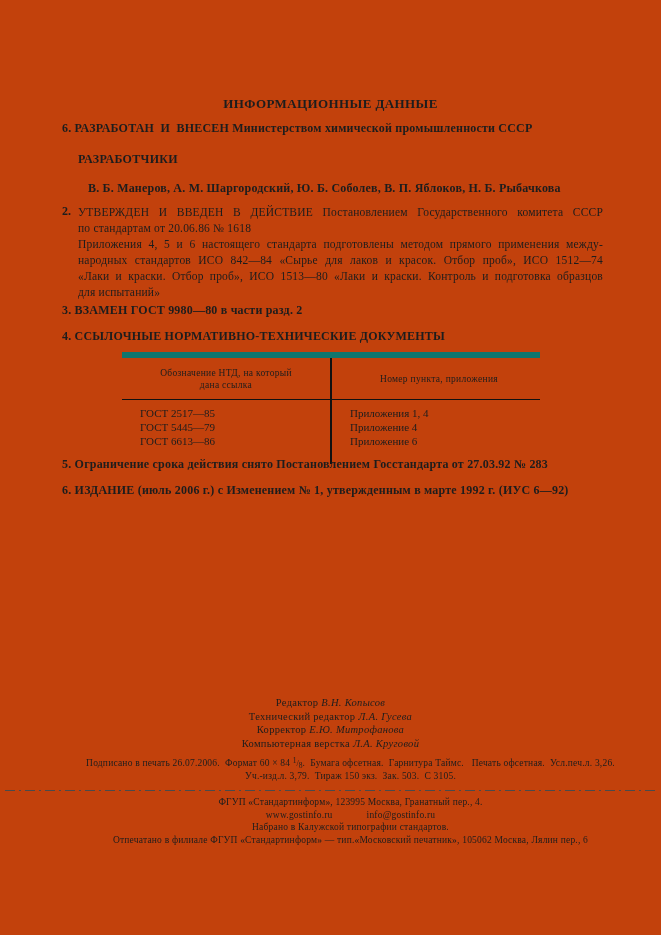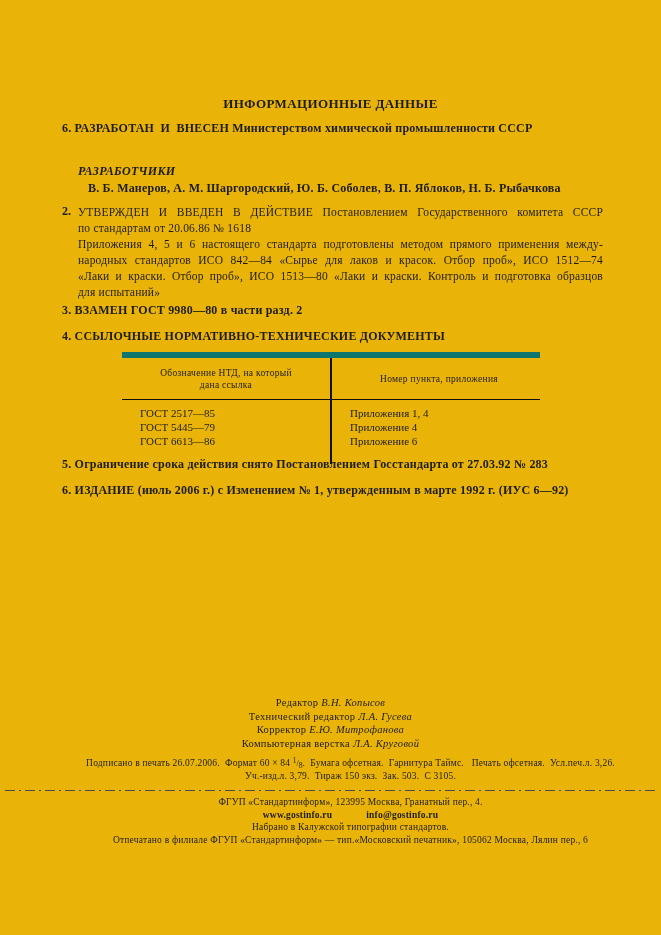--- a/index.html
+++ b/index.html
@@ -1,20 +1,20 @@
 <!DOCTYPE html>
 <html><head>
 <meta charset="utf-8">
 <style>
   * { margin:0; padding:0; box-sizing:border-box; }
   html,body { background:#ffffff; }
   .page {
     position:relative;
     width:661px; height:935px;
-    background:#eab308;
+    background:#c2410c;
     font-family:"Liberation Serif","DejaVu Serif",serif;
     color:#1d1d1d;
     overflow:hidden;
   }
   .abs { position:absolute; }
   .doc-title {
     top:96px; left:0; width:661px;
     text-align:center; font-weight:700; font-size:13px; letter-spacing:0.4px;
   }
   .item {
@@ -64,21 +64,21 @@
 </style>
 </head>
 <body>
 
 <div class="page">
 
   <div class="abs doc-title">ИНФОРМАЦИОННЫЕ ДАННЫЕ</div>
 
   <div class="abs item" style="top:121px;">6. РАЗРАБОТАН  И  ВНЕСЕН Министерством химической промышленности СССР</div>
 
-  <div class="abs developers-heading" style="top:164px;font-style:italic;">РАЗРАБОТЧИКИ</div>
+  <div class="abs developers-heading" style="top:152px;">РАЗРАБОТЧИКИ</div>
 
   <div class="abs developers-names" style="top:181px;">В. Б. Манеров, А. М. Шаргородский, Ю. Б. Соболев, В. П. Яблоков, Н. Б. Рыбачкова</div>
 
   <div class="abs hang-num" style="top:204px;">2.</div>
   <div class="abs hang-body" style="top:204px;">
     <div class="jline">УТВЕРЖДЕН И ВВЕДЕН В ДЕЙСТВИЕ Постановлением Государственного комитета СССР</div>
     <div class="jline last">по стандартам от 20.06.86 № 1618</div>
     <div class="jline">Приложения 4, 5 и 6 настоящего стандарта подготовлены методом прямого применения между-</div>
     <div class="jline">народных стандартов ИСО 842—84 «Сырье для лаков и красок. Отбор проб», ИСО 1512—74</div>
     <div class="jline">«Лаки и краски. Отбор проб», ИСО 1513—80 «Лаки и краски. Контроль и подготовка образцов</div>
@@ -127,19 +127,19 @@
   </div>
 
   <div class="abs imprint" style="top:756px;"><span>Подписано в печать 26.07.2006.  Формат 60 × 84 </span><span class="frac"><span class="num">1</span>/<span class="den">8</span></span><span>.  Бумага офсетная.  Гарнитура Таймс.   Печать офсетная.  Усл.печ.л. 3,26.</span></div>
 
   <div class="abs imprint" style="top:771px;">Уч.-изд.л. 3,79.  Тираж 150 экз.  Зак. 503.  С 3105.</div>
 
   <div class="abs dash-line"></div>
 
   <div class="abs imprint" style="top:797px;">ФГУП «Стандартинформ», 123995 Москва, Гранатный пер., 4.</div>
 
-  <div class="abs imprint" style="top:810px;font-weight:bold;"><span>www.gostinfo.ru</span><span class="gap-wide"></span><span>info@gostinfo.ru</span></div>
+  <div class="abs imprint" style="top:810px;"><span>www.gostinfo.ru</span><span class="gap-wide"></span><span>info@gostinfo.ru</span></div>
 
   <div class="abs imprint" style="top:822px;">Набрано в Калужской типографии стандартов.</div>
 
   <div class="abs imprint" style="top:835px;">Отпечатано в филиале ФГУП «Стандартинформ» — тип.«Московский печатник», 105062 Москва, Лялин пер., 6</div>
 
 </div>
 
 </body></html>

